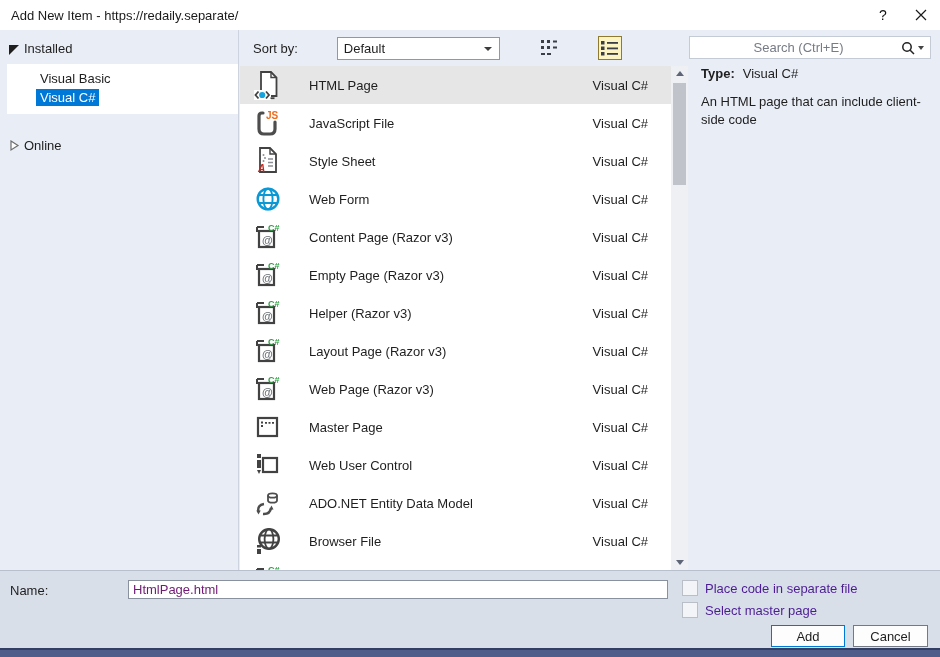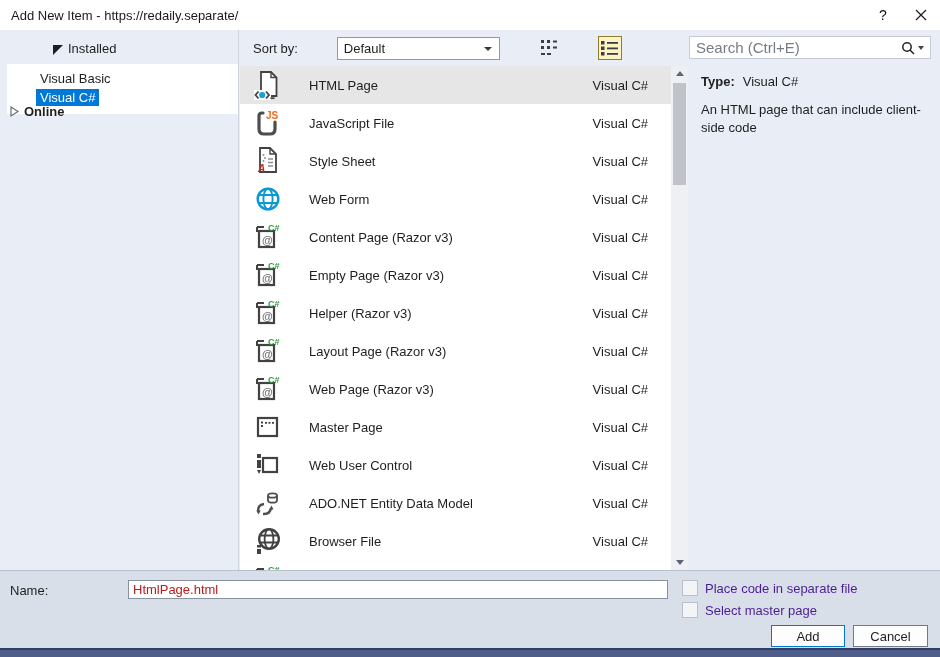--- a/index.html
+++ b/index.html
@@ -13,68 +13,68 @@
   .title-btns { margin-left:auto; display:flex; height:100%; }
   .tb-btn { width:38px; height:100%; display:flex; align-items:center; justify-content:center; color:#111; cursor:default; }
   .help-glyph { font-size:14px; }
 
   
   .sidebar { position:absolute; left:0; top:30px; width:238px; height:540px; }
   .splitter { position:absolute; left:238px; top:30px; width:1px; height:540px; background:#cdd4e0; }
   .tree-node { position:absolute; left:0; display:flex; align-items:center; height:20px; }
   .tree-node .tri { width:14px; margin-left:8px; display:flex; align-items:center; }
   .tree-node .tlabel { margin-left:2px; }
-  .node-installed { top:8px;padding-left:44px; }
-  .node-online { top:71px;font-weight:bold; }
+  .node-installed { top:8px; }
+  .node-online { top:105px; }
   .white-panel { position:absolute; left:7px; top:34px; width:231px; height:50px; background:#ffffff; padding-top:5px; }
   .cat-item { height:19px; line-height:19px; padding-left:29px; }
   .cat-item .chip { display:inline-block; line-height:17px; padding:0 4px; }
   .cat-item.selected .chip { background:#0078d7; color:#ffffff; }
 
   
   .toolbar { position:absolute; left:240px; top:30px; width:448px; height:36px; display:flex; align-items:center;gap:32px; }
   .sort-label { margin-left:13px; }
   .combo { position:relative; margin-left:7px; width:163px; height:23px; background:#fff; border:1px solid #7f9db9; line-height:21px; padding-left:6px; }
   .combo::after { content:""; position:absolute; right:7px; top:9px; border-left:4px solid transparent; border-right:4px solid transparent; border-top:4px solid #3c3c3c; }
   .view-btn { width:24px; height:24px; margin-left:5px; display:flex; align-items:center; justify-content:center; }
   .view-btn.selected { background:#fdf4c3; border:1px solid #8f7a2e; }
 
   
   .searchbox { position:absolute; left:689px; top:36px; width:242px; height:23px; background:#fff; border:1px solid #c5cbd4; display:flex; align-items:center; }
-  .searchbox input { flex:1; border:none; outline:none; height:100%; padding-left:6px; font-family:inherit; font-size:15px; color:#1e1e1e; background:transparent; }
+  .searchbox input { flex:1; border:none; outline:none; height:100%; padding-left:6px; font-family:inherit; font-size:13px; color:#1e1e1e; background:transparent;text-align:center; }
   .searchbox input::placeholder { color:#767b85; opacity:1; }
   .search-caret { border-left:3.5px solid transparent; border-right:3.5px solid transparent; border-top:4px solid #444; margin:0 6px 0 3px; }
 
   
   .list { position:absolute; left:240px; top:66px; width:448px; height:504px; background:#ffffff; overflow:hidden; }
   .row { height:38px; display:flex; align-items:center; padding-left:13px; }
   .row.selected { background:#e6e6e6; }
   .icon-box { width:30px; height:32px; flex:none; display:flex; align-items:center; justify-content:center; }
   .item-name { margin-left:26px; }
   .item-lang { margin-left:auto; margin-right:40px; }
 
   
   .scrollbar { position:absolute; left:671px; top:66px; width:17px; height:504px; background:#eef0f3; }
   .sb-arrow { position:absolute; left:0; width:17px; height:15px; display:flex; align-items:center; justify-content:center; }
   .sb-arrow.up { top:0; } .sb-arrow.down { bottom:0; }
   .sb-arrow.up i { border-left:4px solid transparent; border-right:4px solid transparent; border-bottom:5px solid #5e6577; }
   .sb-arrow.down i { border-left:4px solid transparent; border-right:4px solid transparent; border-top:5px solid #5e6577; }
   .sb-thumb { position:absolute; left:2px; top:17px; width:13px; height:102px; background:#c1c3ca; }
 
   
-  .details { position:absolute; left:689px; top:66px; width:251px; height:504px; padding:8px 6px 0 12px; }
+  .details { position:absolute; left:689px; top:58px; width:251px; height:504px; padding:8px 6px 0 12px; }
   .type-line { display:flex; }
   .type-label { font-weight:bold; }
   .type-value { margin-left:8px; }
   .desc { margin-top:12px; width:238px; line-height:1.35; }
 
   
   .footer { position:absolute; left:0; top:570px; width:940px; height:95px; background:#d9dfe9; border-top:1px solid #b9c0cd; }
   .name-label { position:absolute; left:10px; top:12px; }
-  .name-input { position:absolute; left:128px; top:9px; width:540px; height:19px; border:1px solid #8a919e; background:#fff; font-family:inherit; font-size:13px; padding:0 4px; color:#b91c1c; }
+  .name-input { position:absolute; left:128px; top:9px; width:540px; height:19px; border:1px solid #8a919e; background:#fff; font-family:inherit; font-size:13px; padding:0 4px; color:#701a75; }
   .chk-row { position:absolute; left:682px; display:flex; align-items:center; }
   .chk-row.r1 { top:9px; } .chk-row.r2 { top:31px; }
   .chk-box { width:16px; height:16px; background:#f2f4f7; border:1px solid #b9bec7; flex:none; }
   .chk-label { margin-left:7px; color:#4c1d95; }
   .btn { position:absolute; top:54px; height:22px; background:#fdfdfd; display:flex; align-items:center; justify-content:center; font-size:13px; }
   .btn-add { left:771px; width:74px; border:1px solid #0078d7; }
   .btn-cancel { left:853px; width:75px; border:1px solid #747a84; }
 
   .bottombar { position:absolute; left:0; bottom:0; width:940px; height:9px; background:#4e5d8a; border-top:2px solid #323e63; }
 </style>

